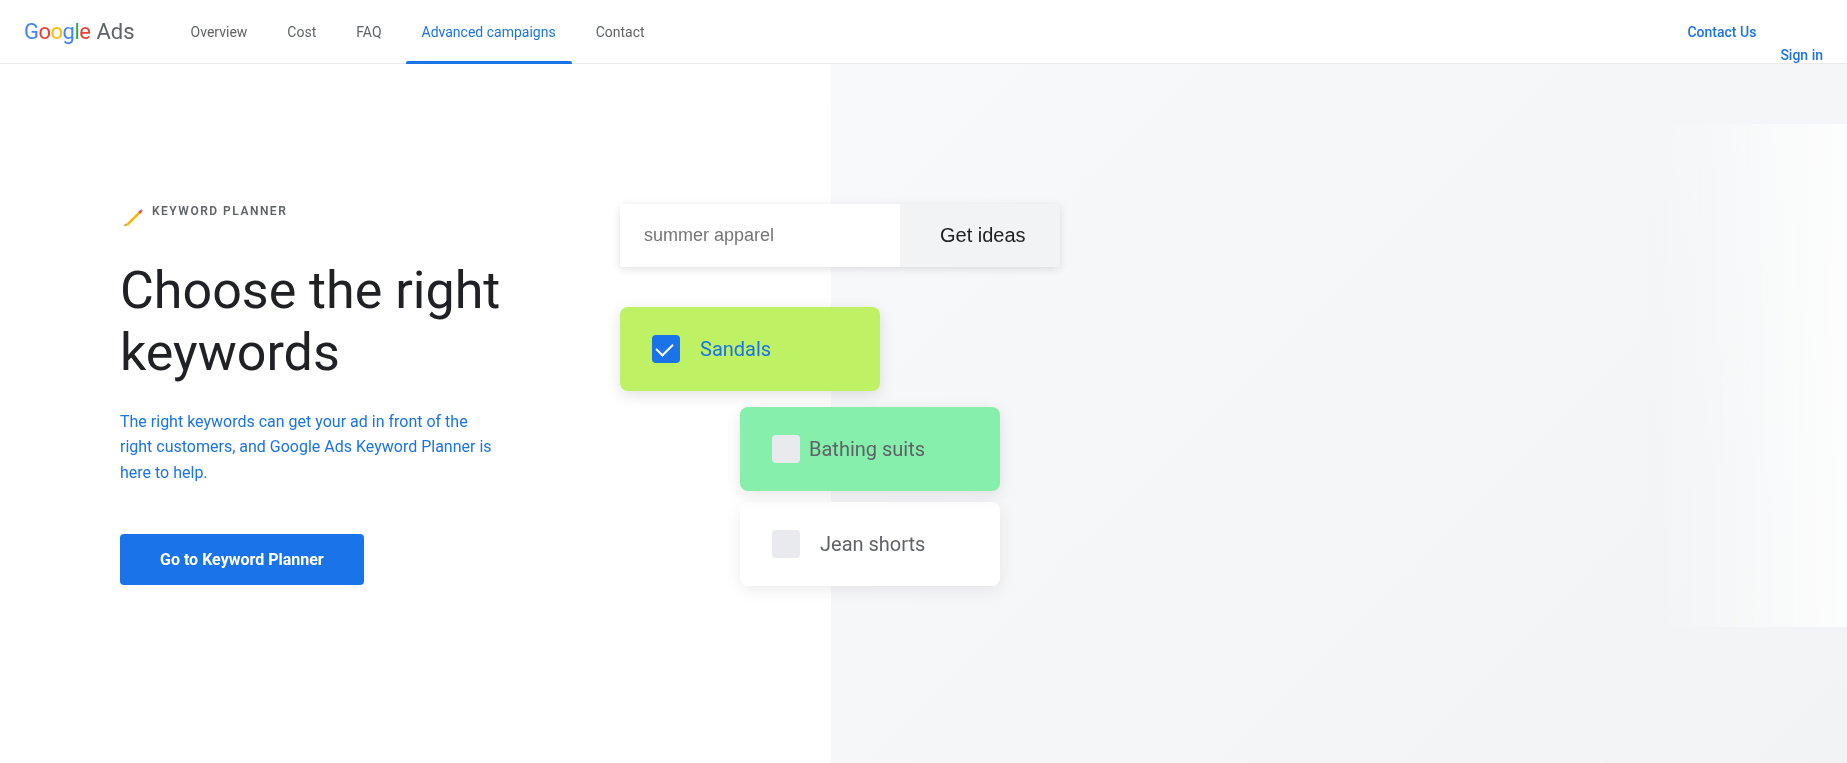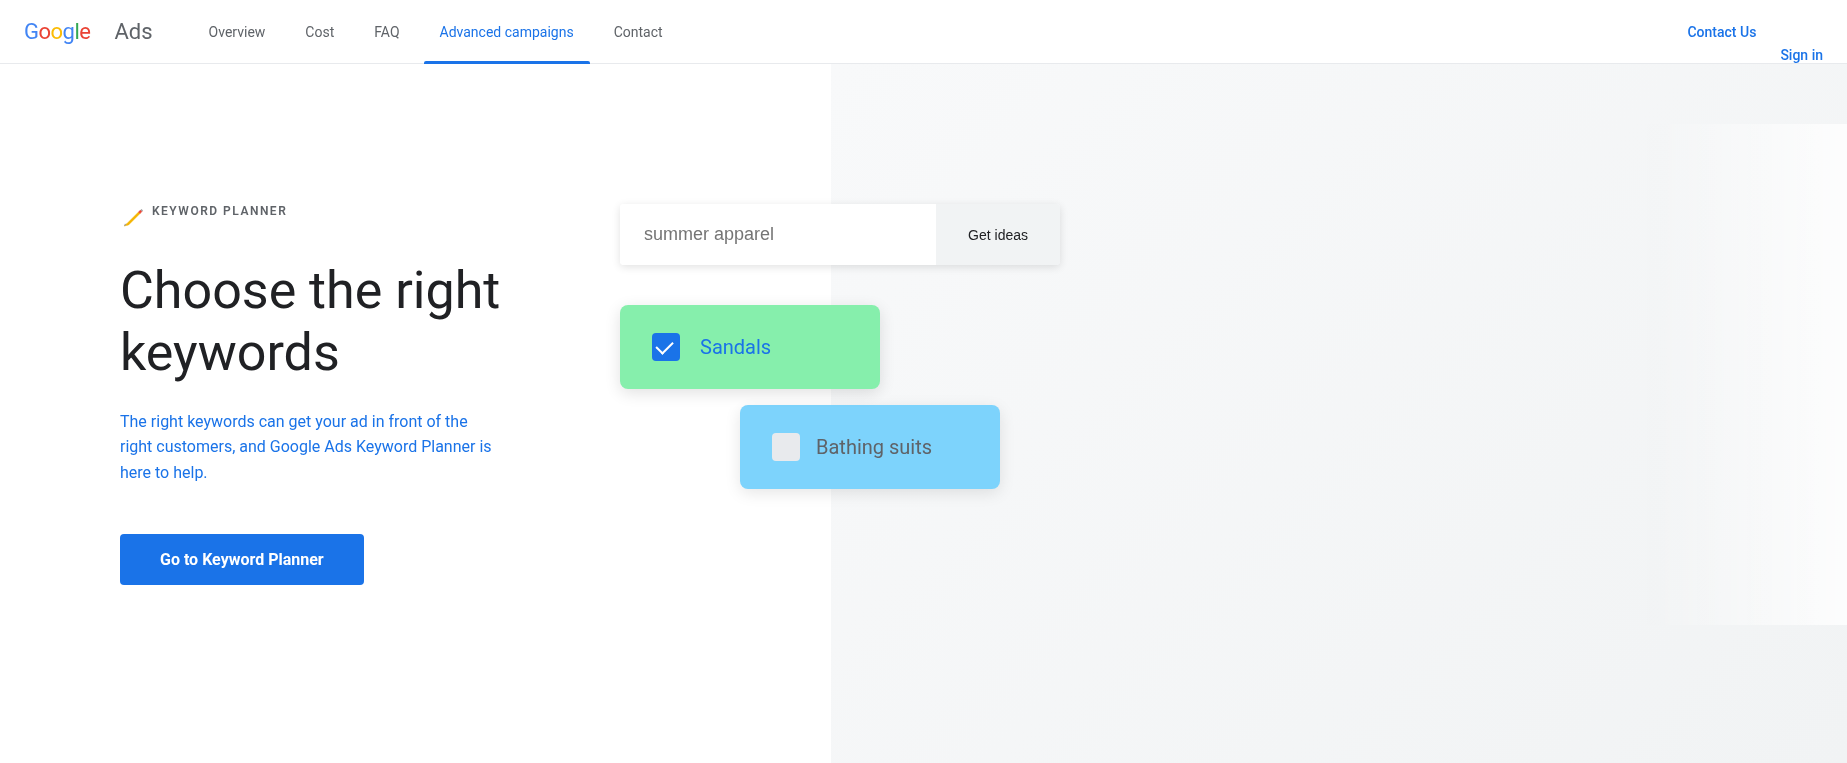--- a/index.html
+++ b/index.html
@@ -29,21 +29,21 @@
       letter-spacing: -0.5px;
     }
     .g-blue { color: #4285F4; }
     .g-red { color: #EA4335; }
     .g-yellow { color: #FBBC05; }
     .g-green { color: #34A853; }
     .ads-text {
       font-size: 22px;
       color: #5f6368;
       font-weight: 400;
-      margin-left: 20px;
+      margin-left: 2px;
     }
     .nav-links {
       display: flex;
       align-items: flex-end;
       gap: 8px;
       flex: 1;
     }
     .nav-link {
       padding: 8px 16px;
       font-size: 14px;
@@ -176,42 +176,42 @@
       border: none;
       outline: none;
       padding: 20px 24px;
       font-size: 18px;
       color: #202124;
       background: #fff;
     }
     .get-ideas-btn {
       background: #f1f3f4;
       border: none;
-      padding: 20px 32px;
-      font-size: 14px;
+      padding: 20px 40px;
+      font-size: 20px;
       color: #202124;
       cursor: pointer;
       font-weight: 400;
       white-space: nowrap;
     }
 
     
     .cards-area {
       position: relative;
       width: 440px;
       height: 320px;
     }
 
     
     .sandals-card {
       position: absolute;
       top: 0;
       left: 0;
       width: 260px;
-      background: #86efac;
+      background: #bef264;
       border-radius: 8px;
       box-shadow: 0 4px 16px rgba(0,0,0,0.12);
       padding: 28px 32px;
       display: flex;
       align-items: center;
       gap: 20px;
       z-index: 3;
     }
     .checkbox-checked {
       width: 28px;
@@ -237,27 +237,27 @@
       color: #1a73e8;
       font-weight: 400;
     }
 
     
     .bathing-suits-card {
       position: absolute;
       top: 100px;
       left: 120px;
       width: 260px;
-      background: #7dd3fc;
+      background: #86efac;
       border-radius: 8px;
       box-shadow: 0 4px 16px rgba(0,0,0,0.10);
       padding: 28px 32px;
       display: flex;
       align-items: center;
-      gap: 16px;
+      gap: 9px;
       z-index: 2;
     }
     .checkbox-unchecked {
       width: 28px;
       height: 28px;
       background: #e8eaed;
       border-radius: 4px;
       flex-shrink: 0;
     }
     .card-label-gray {
@@ -372,17 +372,21 @@
       <div class="sandals-card">
         <div class="checkbox-checked"></div>
         <span class="card-label">Sandals</span>
       </div>
 
       <div class="bathing-suits-card">
         <div class="checkbox-unchecked"></div>
         <span class="card-label-gray">Bathing suits</span>
       </div>
 
+      <div class="jean-shorts-card">
+        <div class="checkbox-unchecked"></div>
+        <span class="card-label-gray">Jean shorts</span>
+      </div>
 
     </div>
   </div>
 
 </div>
 
 </body></html>

